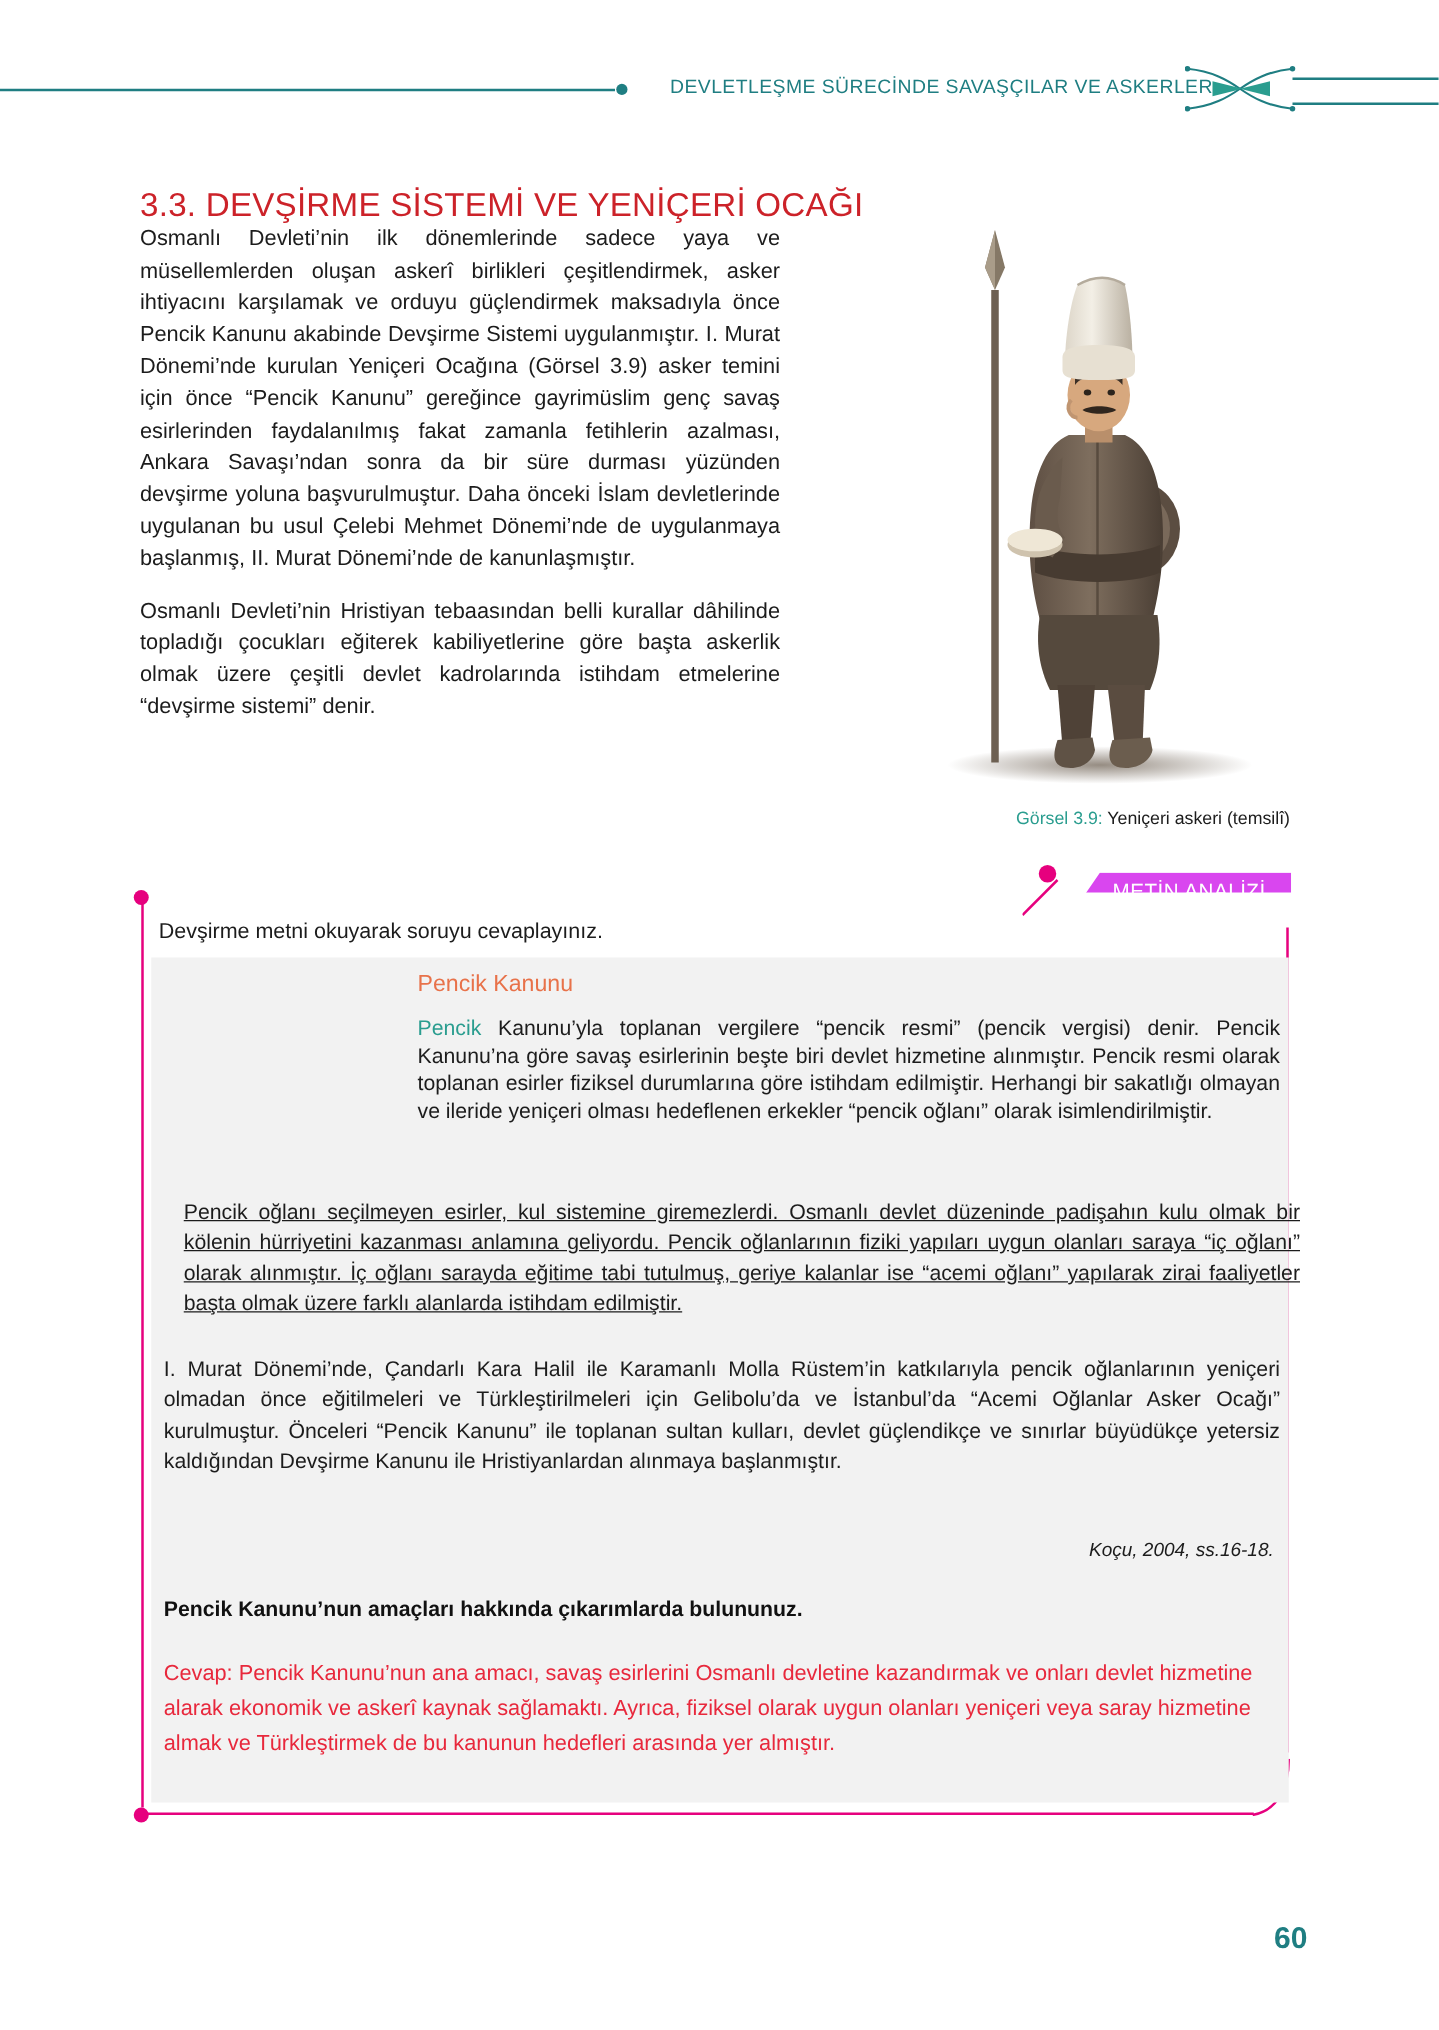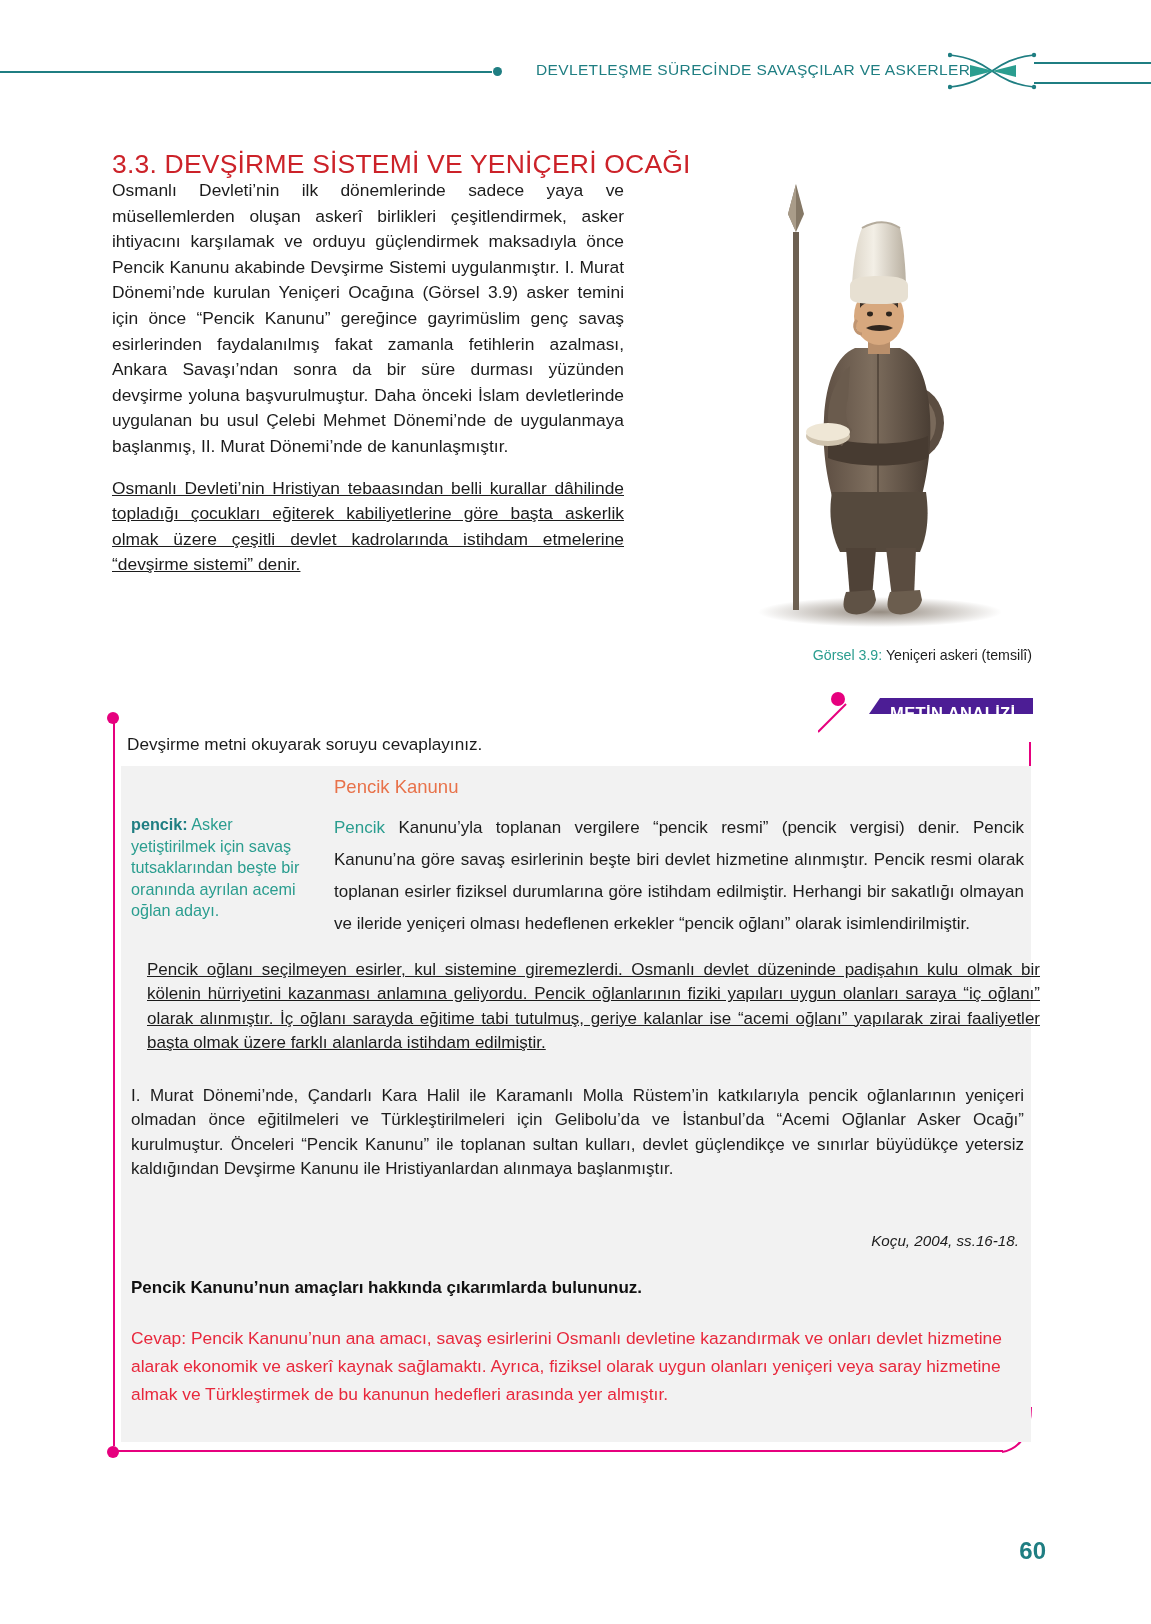--- a/index.html
+++ b/index.html
@@ -79,21 +79,21 @@
     width: 512px;
   }
   .col-left p {
     margin: 0 0 16px 0;
     font-size: 17.4px;
     line-height: 25.6px;
     text-align: justify;
     text-justify: inter-word;
     color: #1c1c1c;
   }
-  .col-left p:last-child { margin-bottom: 0; text-decoration: underline; }
+  .col-left p:last-child { margin-bottom: 0; }
 
   
   .figure {
     position: absolute;
     left: 700px; top: 180px;
     width: 360px; height: 455px;
   }
   .figure svg { display: block; }
   .figure-caption {
     position: absolute;
@@ -157,23 +157,22 @@
     position: absolute;
     left: 718px; top: -20px;
     width: 14px; height: 14px;
     border-radius: 50%;
     background: #e6007e;
   }
   .tag-banner {
     position: absolute;
     left: 745px; top: -14px;
     width: 175px; height: 16px;
-    background: #4c1d95;
+    background: #d946ef;
     clip-path: polygon(22px 0, 175px 0, 175px 32px, 0 32px);
-    font-weight: bold;
   }
   .tag-banner span {
     position: absolute;
     left: 32px; top: 6px;
     color: #ffffff;
     font-size: 16.5px;
     letter-spacing: 0.4px;
     white-space: nowrap;
   }
 
@@ -205,21 +204,21 @@
     line-height: 21.6px;
     color: #2a9d8f;
   }
   .vocab b { color: #1f7e82; }
 
   .rb-p1 {
     position: absolute;
     left: 213px; top: 46px;
     width: 690px;
     font-size: 17px;
-    line-height: 32px;
+    line-height: 22px;
     text-align: justify;
   }
   .rb-p1 .hl { color: #2a9d8f; }
 
   .rb-p2 {
     position: absolute;
     left: 26px; top: 192px;
     width: 893px;
     font-size: 17px;
     line-height: 24.4px;
@@ -391,23 +390,20 @@
   <div class="tag-dot"></div>
   <div class="tag-banner">
     <span>METİN ANALİZİ</span>
   </div>
 
   <div class="panel-intro">Devşirme metni okuyarak soruyu cevaplayınız.</div>
 
   <div class="readbox">
     <div class="rb-title">Pencik Kanunu</div>
 
-    <div class="vocab">
-      <b>pencik:</b><span> Asker yetiştirilmek için savaş tutsaklarından beşte bir oranında ayrılan acemi oğlan adayı.</span>
-    </div>
 
     <div class="rb-p1">
       <span class="hl">Pencik</span><span> Kanunu’yla toplanan vergilere “pencik resmi” (pencik vergisi) denir. Pencik Kanunu’na göre savaş esirlerinin beşte biri devlet hizmetine alınmıştır. Pencik resmi olarak toplanan esirler fiziksel durumlarına göre istihdam edilmiştir. Herhangi bir sakatlığı olmayan ve ileride yeniçeri olması hedeflenen erkekler “pencik oğlanı” olarak isimlendirilmiştir.</span>
     </div>
 
     <div class="rb-p2">Pencik oğlanı seçilmeyen esirler, kul sistemine giremezlerdi. Osmanlı devlet düzeninde padişahın kulu olmak bir kölenin hürriyetini kazanması anlamına geliyordu. Pencik oğlanlarının fiziki yapıları uygun olanları saraya “iç oğlanı” olarak alınmıştır. İç oğlanı sarayda eğitime tabi tutulmuş, geriye kalanlar ise “acemi oğlanı” yapılarak zirai faaliyetler başta olmak üzere farklı alanlarda istihdam edilmiştir.</div>
     <div class="rb-p3">I. Murat Dönemi’nde, Çandarlı Kara Halil ile Karamanlı Molla Rüstem’in katkılarıyla pencik oğlanlarının yeniçeri olmadan önce eğitilmeleri ve Türkleştirilmeleri için Gelibolu’da ve İstanbul’da “Acemi Oğlanlar Asker Ocağı” kurulmuştur. Önceleri “Pencik Kanunu” ile toplanan sultan kulları, devlet güçlendikçe ve sınırlar büyüdükçe yetersiz kaldığından Devşirme Kanunu ile Hristiyanlardan alınmaya başlanmıştır.</div>
     <div class="rb-source">Koçu, 2004, ss.16-18.</div>
     <div class="rb-question">Pencik Kanunu’nun amaçları hakkında çıkarımlarda bulununuz.</div>
     <div class="rb-answer">Cevap: Pencik Kanunu’nun ana amacı, savaş esirlerini Osmanlı devletine kazandırmak ve onları devlet hizmetine alarak ekonomik ve askerî kaynak sağlamaktı. Ayrıca, fiziksel olarak uygun olanları yeniçeri veya saray hizmetine almak ve Türkleştirmek de bu kanunun hedefleri arasında yer almıştır.</div>

